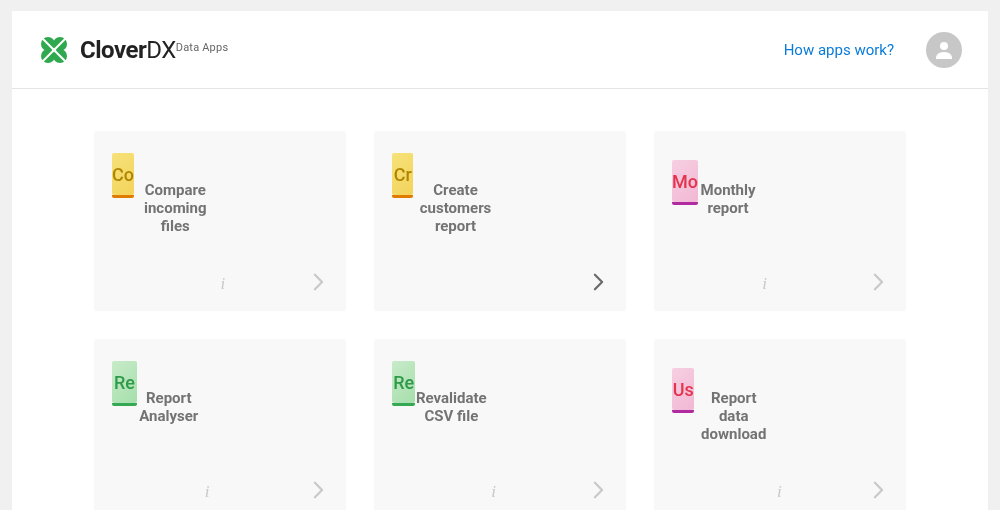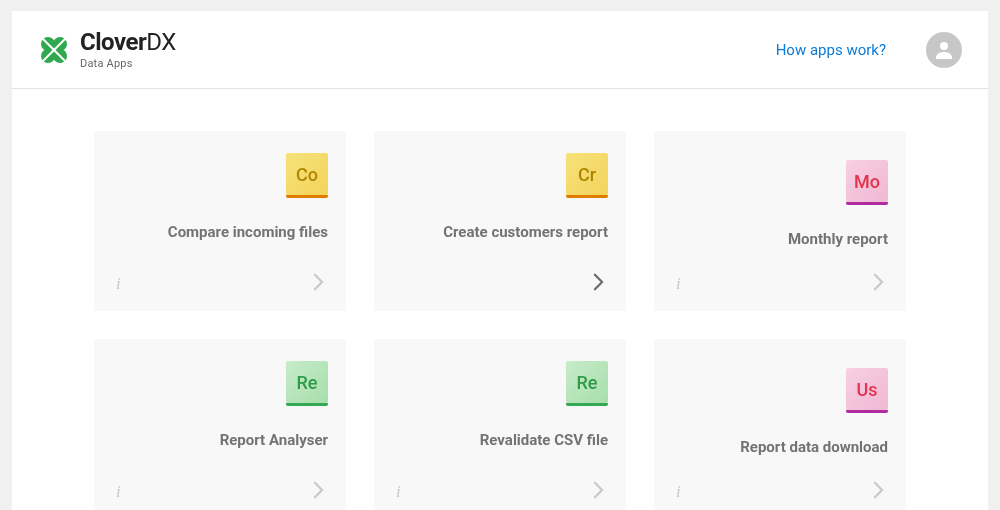--- a/index.html
+++ b/index.html
@@ -3,30 +3,30 @@
 <meta charset="utf-8">
 <style>
   * { margin:0; padding:0; box-sizing:border-box; }
   html,body { width:1000px; height:510px; font-family:-apple-system,BlinkMacSystemFont,"Segoe UI",Roboto,Helvetica,Arial,sans-serif; }
   body { background:#f0f0f0; display:flex; flex-direction:column; }
   .page { background:#fff; margin:11px 12px 0 12px; flex:1; overflow:hidden; }
   .header { height:78px; border-bottom:1px solid #e4e4e4; display:flex; align-items:center; padding:0 26px; }
   .logo-block { display:flex; align-items:center; gap:10px; }
   .logo-mark { width:32px; height:32px; position:relative; }
   .logo-mark svg { width:32px; height:32px; }
-  .logo-text { display:flex; flex-direction:column; line-height:1; }
+  .logo-text { display:flex; line-height:1; }
   .brand { font-size:24px; font-weight:700; color:#222; letter-spacing:-.5px; }
   .brand .dx { font-weight:400; }
   .subtitle { font-size:11px; color:#666; margin-top:4px; letter-spacing:.2px; }
   .header-spacer { flex:1; }
-  .help-link { color:#0a7bd8; font-size:15px; text-decoration:none; margin-right:40px; cursor:pointer; }
+  .help-link { color:#0a7bd8; font-size:15px; text-decoration:none; margin-right:32px; cursor:pointer; }
   .avatar { width:36px; height:36px; border-radius:50%; background:#c7c7c7; display:flex; align-items:center; justify-content:center; cursor:pointer; }
   .avatar svg { width:24px; height:24px; fill:#fff; }
   .grid { padding:42px 82px 0 82px; display:grid; grid-template-columns:repeat(3,1fr); gap:28px; }
-  .card { background:#f8f8f8; border-radius:2px; height:180px; display:flex; flex-direction:column; align-items:flex-end; padding:22px 18px 12px 18px; position:relative; cursor:pointer; }
+  .card { background:#f8f8f8; border-radius:2px; height:180px; display:flex; flex-direction:row; align-items:flex-start; padding:22px 18px 12px 18px; position:relative; cursor:pointer; }
   .tile { width:42px; height:42px; display:flex; align-items:center; justify-content:center; font-size:18px; font-weight:500; position:relative; border-radius:2px; }
   .tile::after { content:""; position:absolute; left:0; right:0; bottom:-3px; height:3px; border-radius:0 0 2px 2px; }
   .tile.yellow { background:linear-gradient(135deg,#f6e27a,#f3d35b); color:#b08500; }
   .tile.yellow::after { background:#e07c00; }
   .tile.pink { background:linear-gradient(135deg,#f7cfe3,#f1b8d3); color:#e3334d;margin-top:7px; }
   .tile.pink::after { background:#b12ba0; }
   .tile.green { background:linear-gradient(135deg,#c7ebc9,#a6dfab); color:#2f9a4a; }
   .tile.green::after { background:#34a853; }
   .card-title { margin-top:28px; font-size:15px; font-weight:700; color:#737373; text-align:center; }
   .card-footer { margin-top:auto; width:100%; display:flex; justify-content:space-between; align-items:center; }

